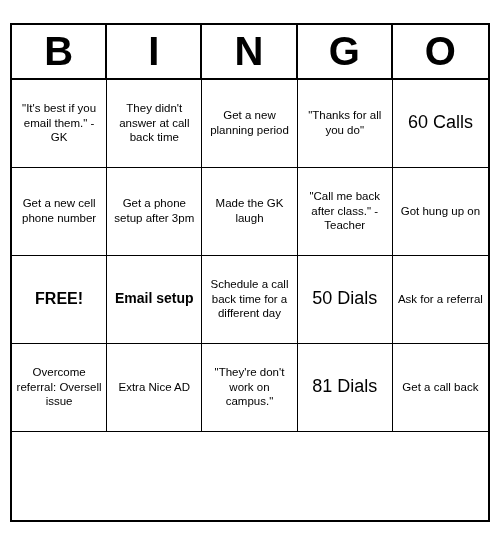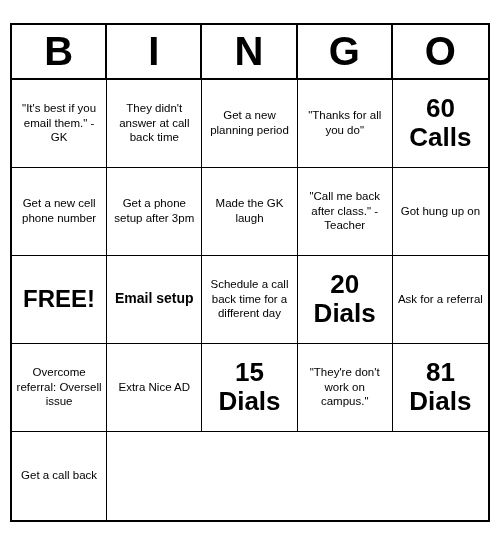--- a/index.html
+++ b/index.html
@@ -65,27 +65,27 @@
 
     .bingo-cell:nth-child(5n) {
       border-right: none;
     }
 
     .bingo-cell:nth-child(n+21) {
       border-bottom: none;
     }
 
     .bingo-cell.large-text {
-      font-size: 26px;
-      font-weight: bold;
+      font-size: 18px;
+      font-weight: normal;
       line-height: 1.1;
     }
 
     .bingo-cell.free {
-      font-size: 24px;
+      font-size: 16px;
       font-weight: bold;
     }
 
     .bingo-cell.email-setup {
       font-size: 14px;
       font-weight: bold;
       line-height: 1.1;
     }
   </style>
 </head>
@@ -106,22 +106,21 @@
       <div class="bingo-cell">"Thanks for all you do"</div>
       <div class="bingo-cell large-text">60 Calls</div>
       <div class="bingo-cell">Get a new cell phone number</div>
       <div class="bingo-cell">Get a phone setup after 3pm</div>
       <div class="bingo-cell">Made the GK laugh</div>
       <div class="bingo-cell">"Call me back after class." - Teacher</div>
       <div class="bingo-cell">Got hung up on</div>
       <div class="bingo-cell large-text free">FREE!</div>
       <div class="bingo-cell large-text email-setup">Email setup</div>
       <div class="bingo-cell">Schedule a call back time for a different day</div>
-      <div class="bingo-cell large-text">20 Dials</div>
+      <div class="bingo-cell large-text">50 Dials</div>
       <div class="bingo-cell">Ask for a referral</div>
       <div class="bingo-cell">Overcome referral: Oversell issue</div>
       <div class="bingo-cell">Extra Nice AD</div>
-      <div class="bingo-cell large-text">15 Dials</div>
       <div class="bingo-cell">"They're don't work on campus."</div>
       <div class="bingo-cell large-text">81 Dials</div>
       <div class="bingo-cell">Get a call back</div>
     </div>
 </div>
 
 </body></html>

